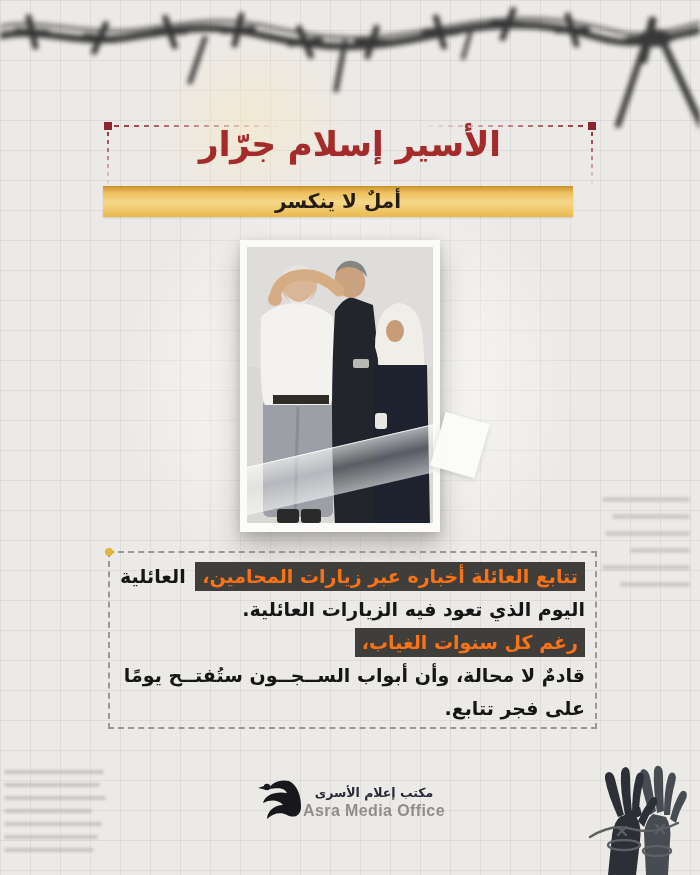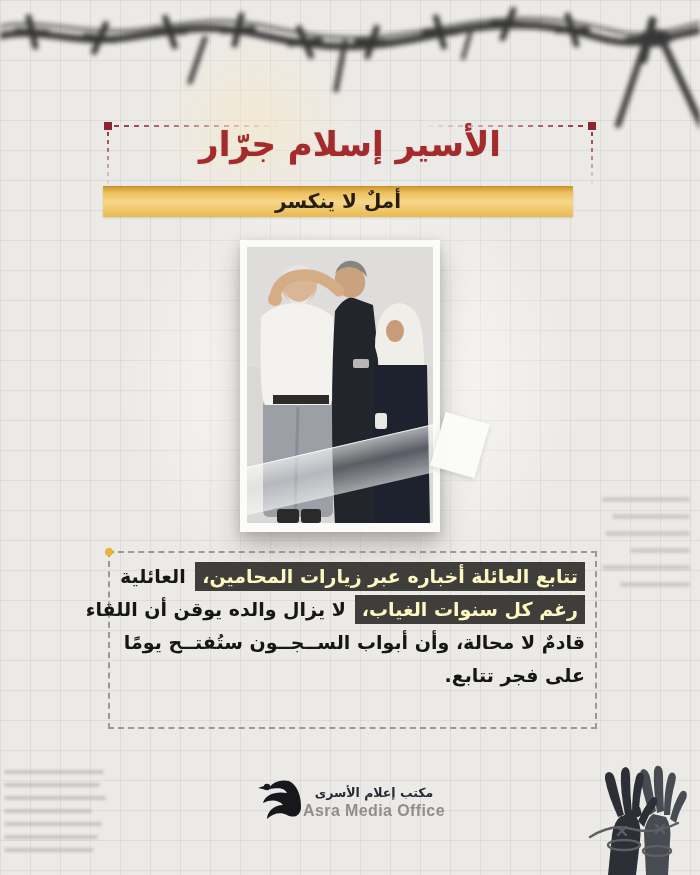--- a/index.html
+++ b/index.html
@@ -46,21 +46,21 @@
   .wm{position:absolute;filter:blur(1.7px);opacity:.75;}
   .wm .row{background:#c3c1bc;height:5px;border-radius:3px;margin:0 0 12px auto;}
   .wm-left .row{background:#bcb9b4;height:4px;margin:0 auto 9px 0;}
   
   .panel{position:absolute;left:108px;top:551px;width:489px;height:178px;box-sizing:border-box;
     border:2px dashed #9b9995;direction:rtl;padding:7px 10px;}
   .corner-dot{position:absolute;left:-5px;top:-5px;width:8px;height:8px;border-radius:50%;background:#e8b33a;}
   .line{height:33px;line-height:33px;font-size:19px;font-weight:bold;color:#161616;
     text-align:right;white-space:nowrap;}
   .l-split{display:flex;justify-content:space-between;align-items:center;}
-  .hl{background:#403e3a;color:#fef9c3;padding:2px 7px 3px;line-height:24px;display:inline-block;margin-left:9px;}
+  .hl{background:#403e3a;color:#f97316;padding:2px 7px 3px;line-height:24px;display:inline-block;}
   
   .logo{position:absolute;left:0;top:779px;width:700px;display:flex;justify-content:center;
     align-items:center;gap:0;}
   .logo .names{display:flex;flex-direction:column;align-items:center;gap:2px;}
   .org-ar{direction:rtl;font-size:12.5px;font-weight:bold;color:#252a35;}
   .org-en{font-family:"Liberation Sans",sans-serif;font-size:16px;font-weight:bold;color:#908e8a;letter-spacing:.4px;}
   
   .hands{position:absolute;left:560px;top:715px;filter:blur(.5px);}
 </style>
 </head>
@@ -183,23 +183,25 @@
     <div class="row" style="width:88px;"></div>
     <div class="row" style="width:70px;"></div>
   </div>
 
   <div class="panel">
     <span class="corner-dot"></span>
     <div class="line l-split">
       <span class="hl">تتابع العائلة أخباره عبر زيارات المحامين،</span>
       <span>العائلية</span>
     </div>
+    <div class="line">
+      <span>اليوم الذي تعود فيه الزيارات العائلية.</span>
+    </div>
     <div class="line l-split">
       <span class="hl">رغم كل سنوات الغياب،</span>
-      <span>لا يزال والده يوقن أن اللقاء</span>
     </div>
     <div class="line">
       <span>قادمٌ لا محالة، وأن أبواب الســجــون ستُفتــح يومًا</span>
     </div>
     <div class="line">
       <span>على فجر تتابع.</span>
     </div>
   </div>
 
   <div class="logo">

